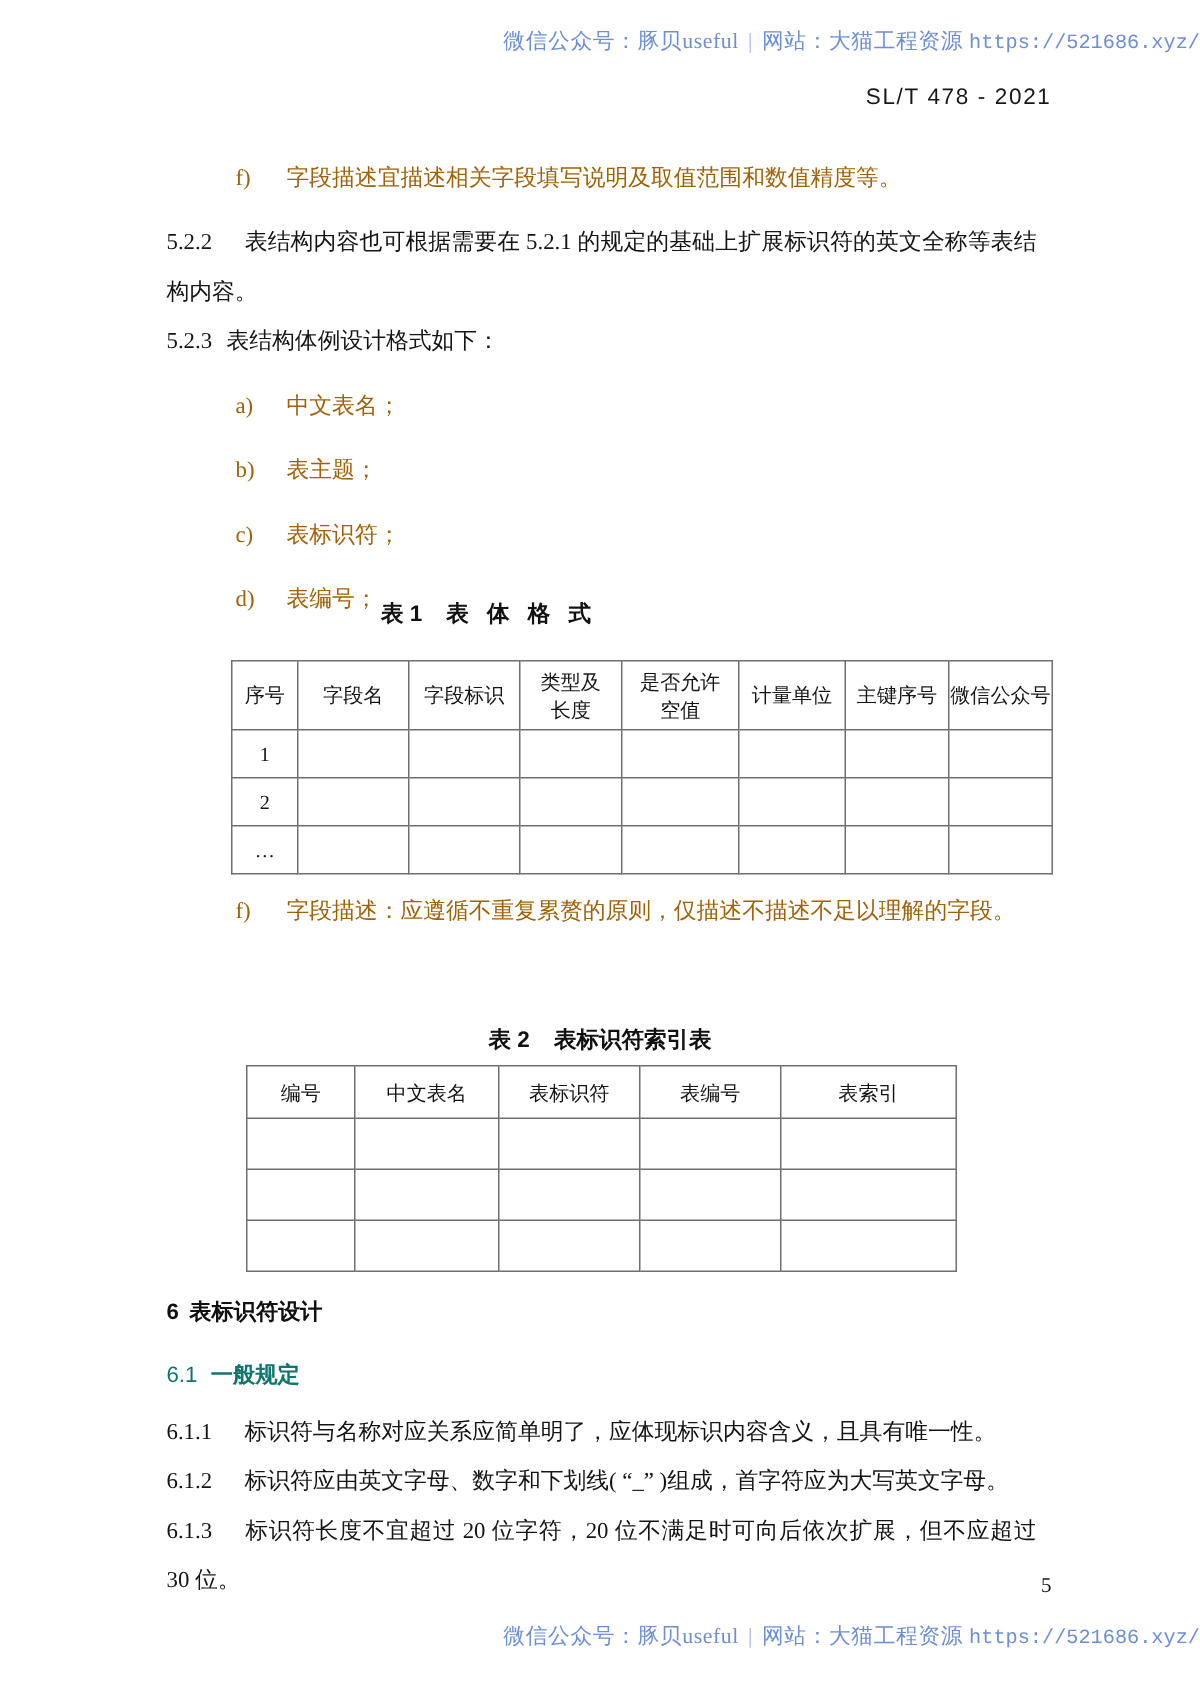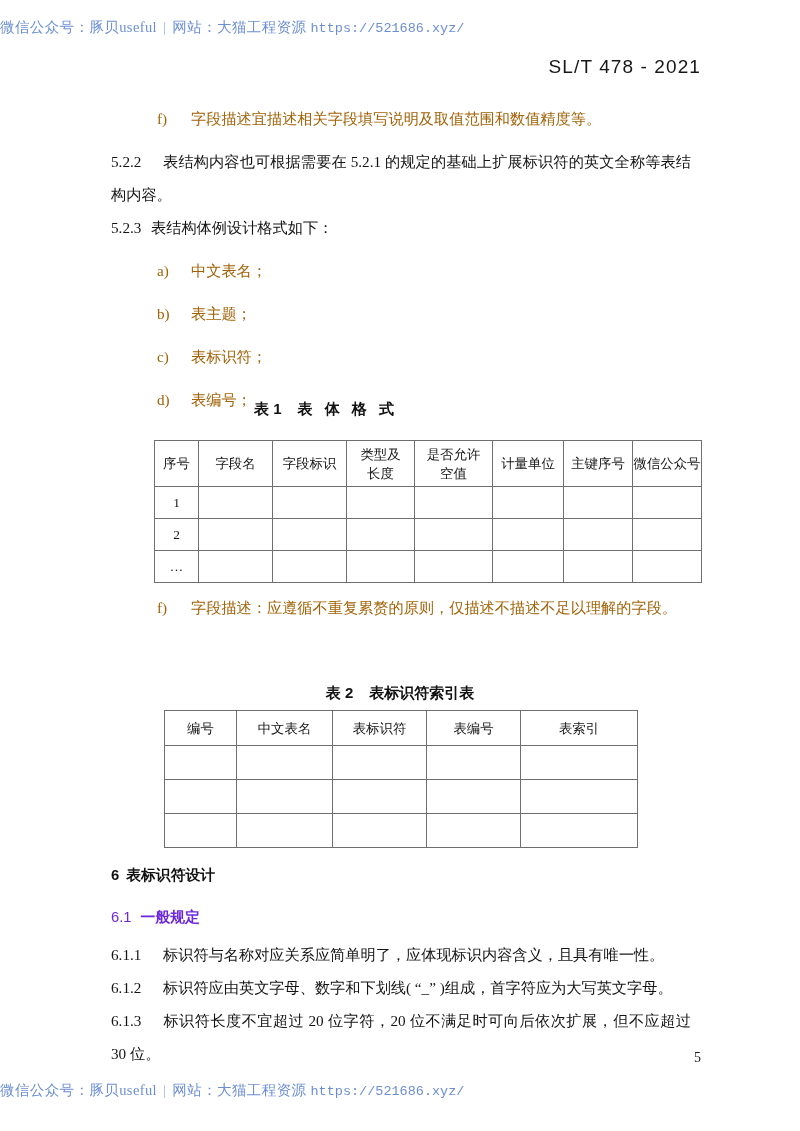--- a/index.html
+++ b/index.html
@@ -18,21 +18,21 @@
     background: #ffffff;
     overflow: hidden;
     box-sizing: border-box;
   }
 
   
   .watermark {
     position: absolute;
     left: 0;
     width: 800px;
-    text-align: left;
+    text-align: right;
     font-family: "Liberation Serif", "DejaVu Serif", serif;
     font-size: 14.5px;
     color: #6d8fd2;
     letter-spacing: 0.4px;
     white-space: nowrap;
   }
   .watermark .wm-sep {
     color: #9db4e3;
     padding: 0 6px;
   }
@@ -43,21 +43,21 @@
   }
   #watermark-top { top: 18px; }
   #watermark-bottom { top: 1081px; }
 
   
   #running-head {
     position: absolute;
     top: 56px;
     right: 99px;
     font-family: "Liberation Sans", "DejaVu Sans", sans-serif;
-    font-size: 19px;
+    font-size: 15px;
     letter-spacing: 1.1px;
     color: #171717;
     white-space: nowrap;
   }
 
   
   #body {
     position: absolute;
     top: 92px;
     left: 111px;
@@ -156,21 +156,21 @@
     font-size: 14.8px;
     color: #111111;
     margin: 0;
     line-height: 30px;
   }
   .heading-1 .hnum { font-weight: bold; padding-right: 7px; }
   .heading-2 {
     font-family: "Liberation Sans", "DejaVu Sans", sans-serif;
     font-weight: bold;
     font-size: 14.8px;
-    color: #6d28d9;
+    color: #0f766e;
     margin: 0;
     line-height: 30px;
   }
   .heading-2 .hnum { font-weight: normal; padding-right: 9px; }
 
   
   .abs-block {
     position: absolute;
     left: 111px;
     width: 580px;

